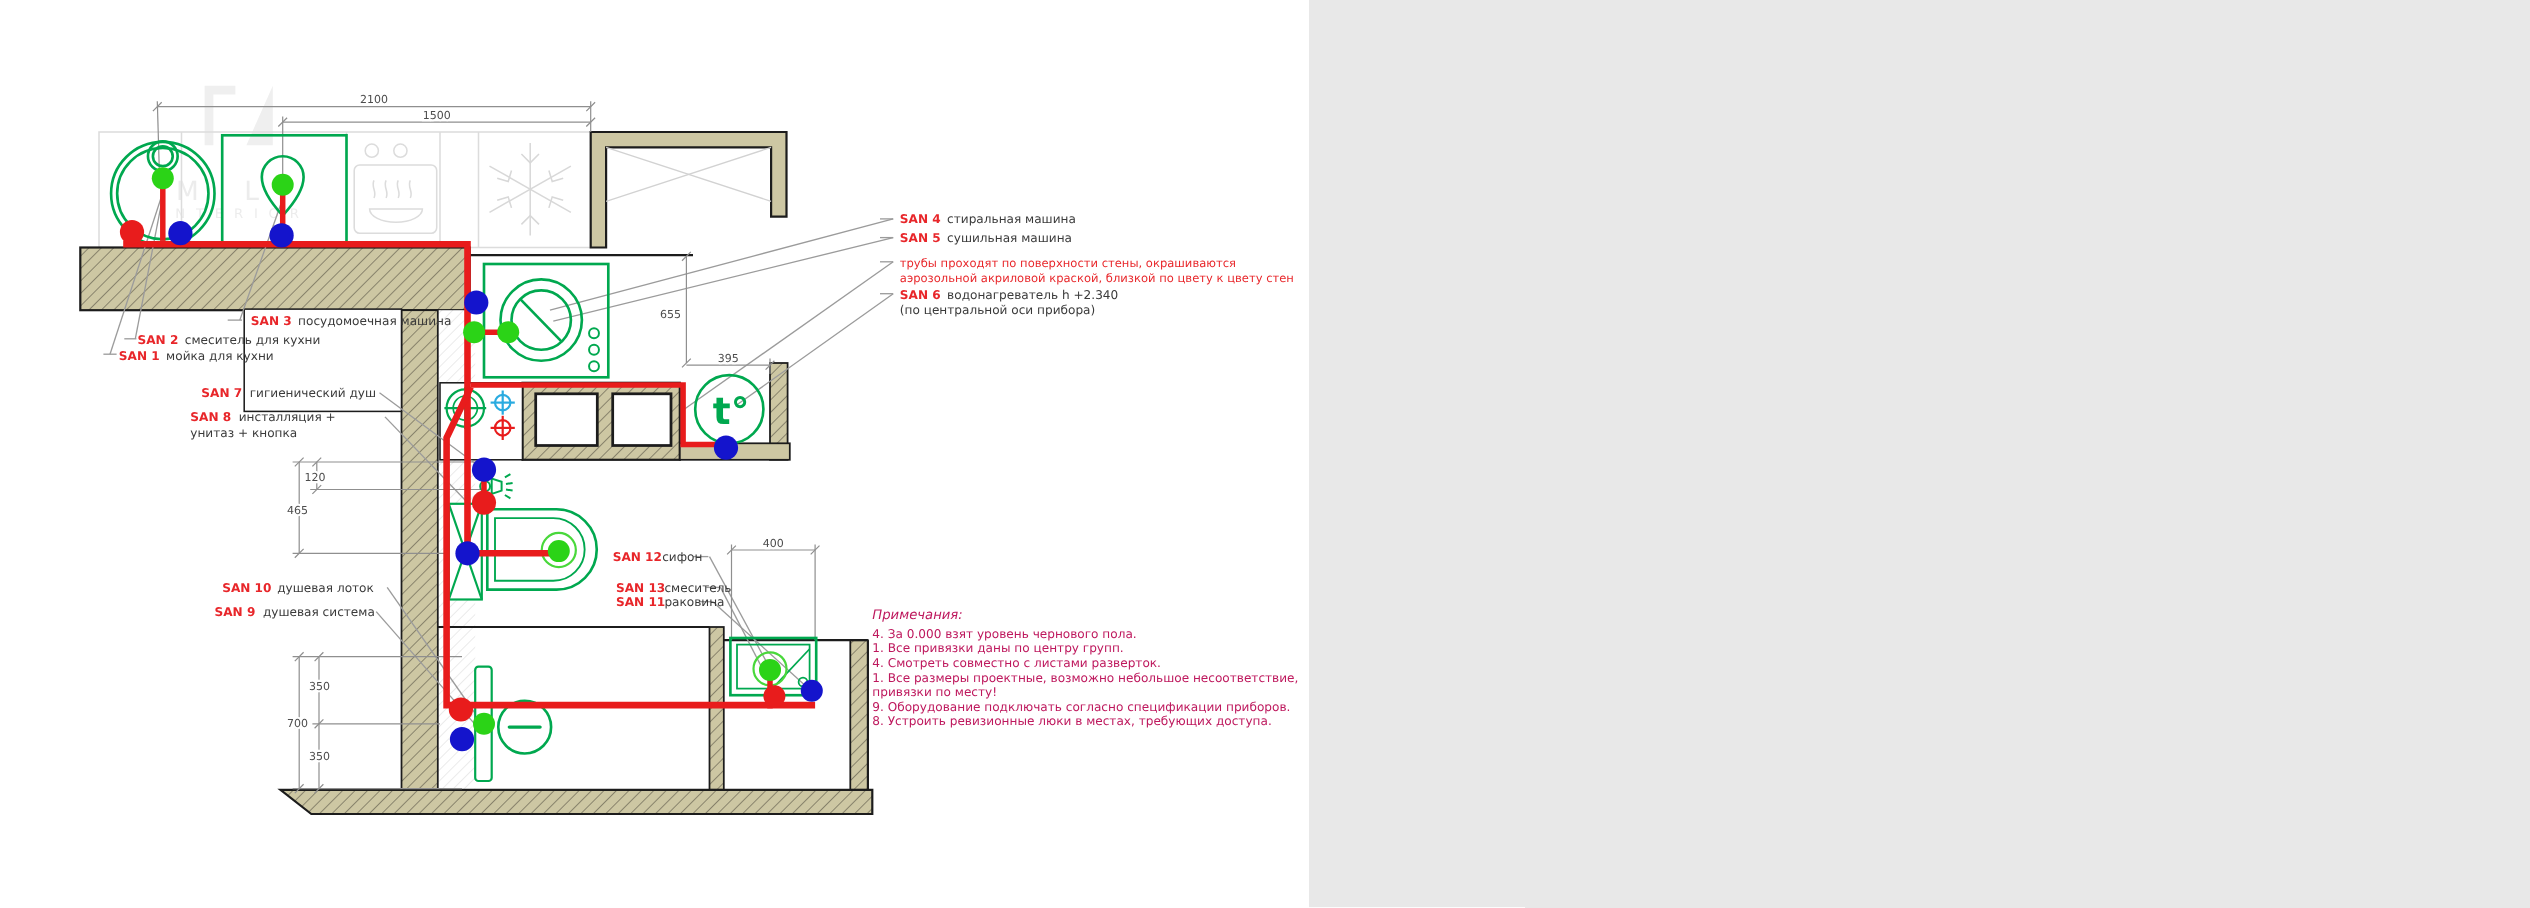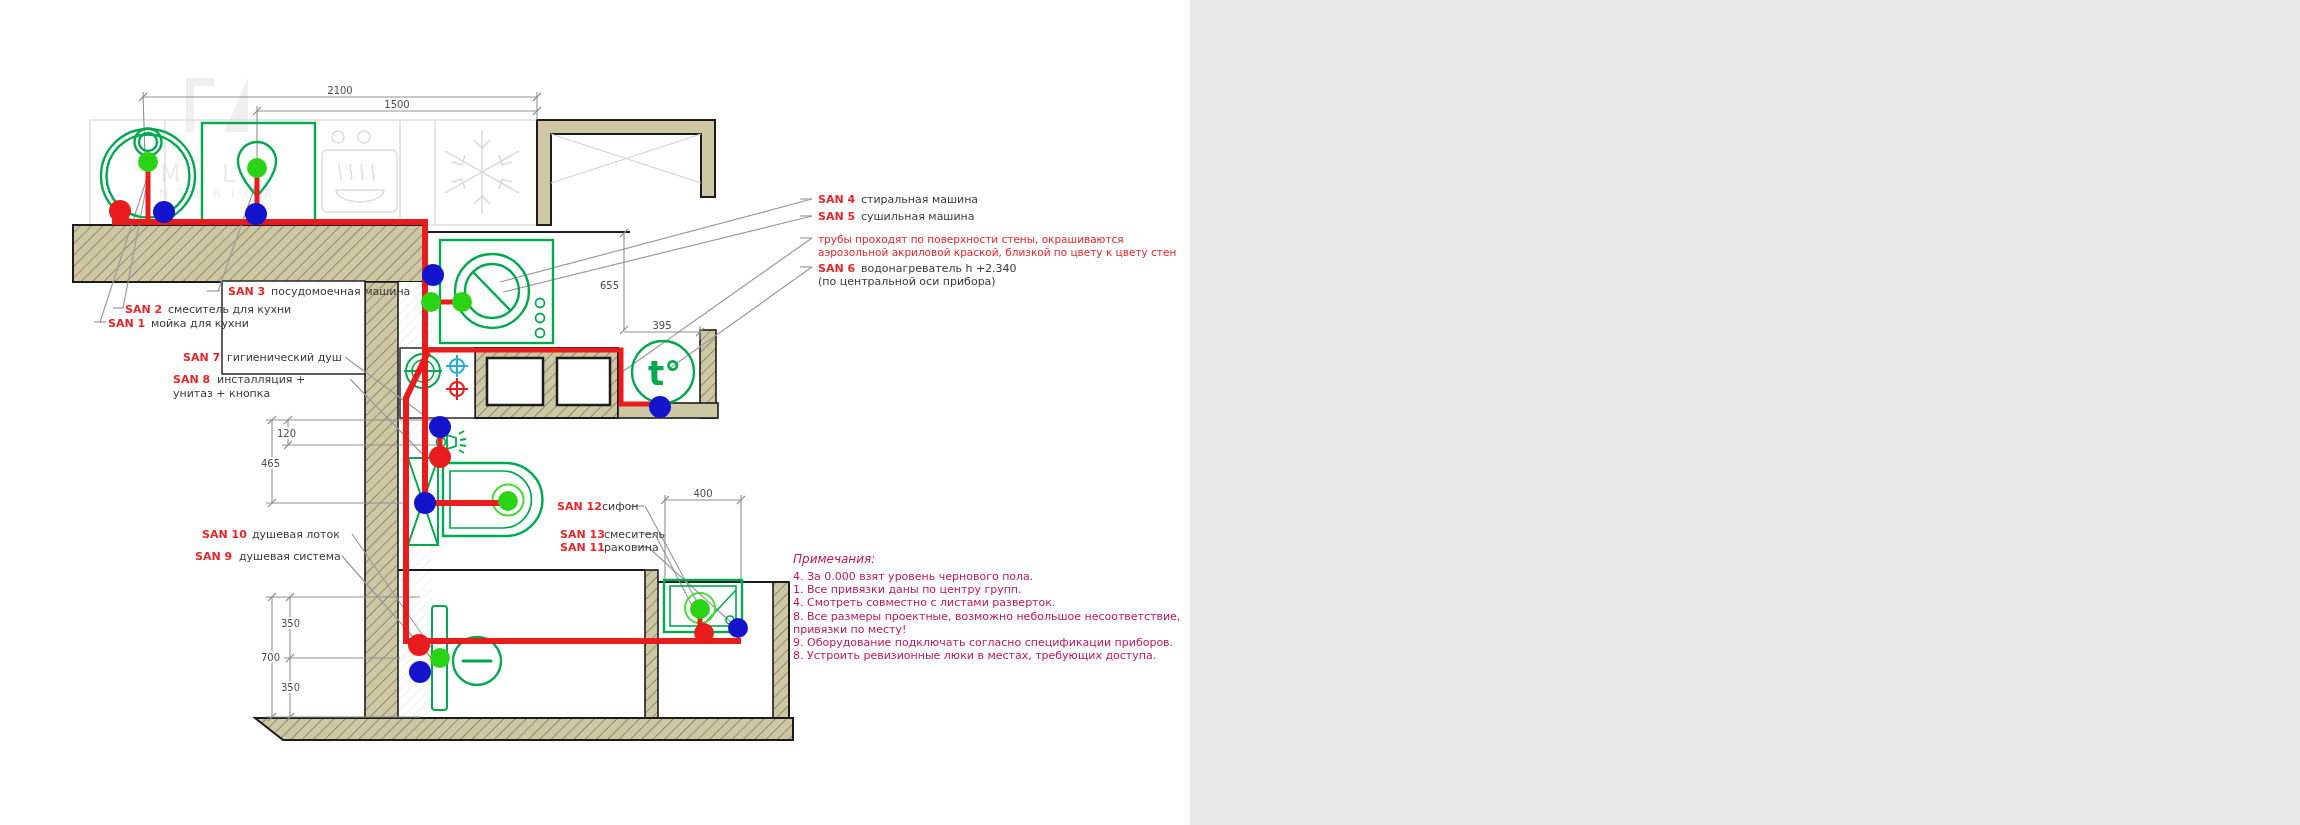--- a/index.html
+++ b/index.html
@@ -356,21 +356,21 @@
       </g>
     </g>
   </svg>
 
 
   <div class="notes">
     <div class="notes-title">Примечания:</div>
     <div class="note-line">4. За 0.000 взят уровень чернового пола.</div>
     <div class="note-line">1. Все привязки даны по центру групп.</div>
     <div class="note-line">4. Смотреть совместно с листами разверток.</div>
-    <div class="note-line">8. Все размеры проектные, возможно небольшое несоответствие,</div>
+    <div class="note-line">1. Все размеры проектные, возможно небольшое несоответствие,</div>
     <div class="note-line">привязки по месту!</div>
     <div class="note-line">9. Оборудование подключать согласно спецификации приборов.</div>
     <div class="note-line">8. Устроить ревизионные люки в местах, требующих доступа.</div>
   </div>
 
   <div class="panel"></div>
 
 </div>
 
 </body></html>

